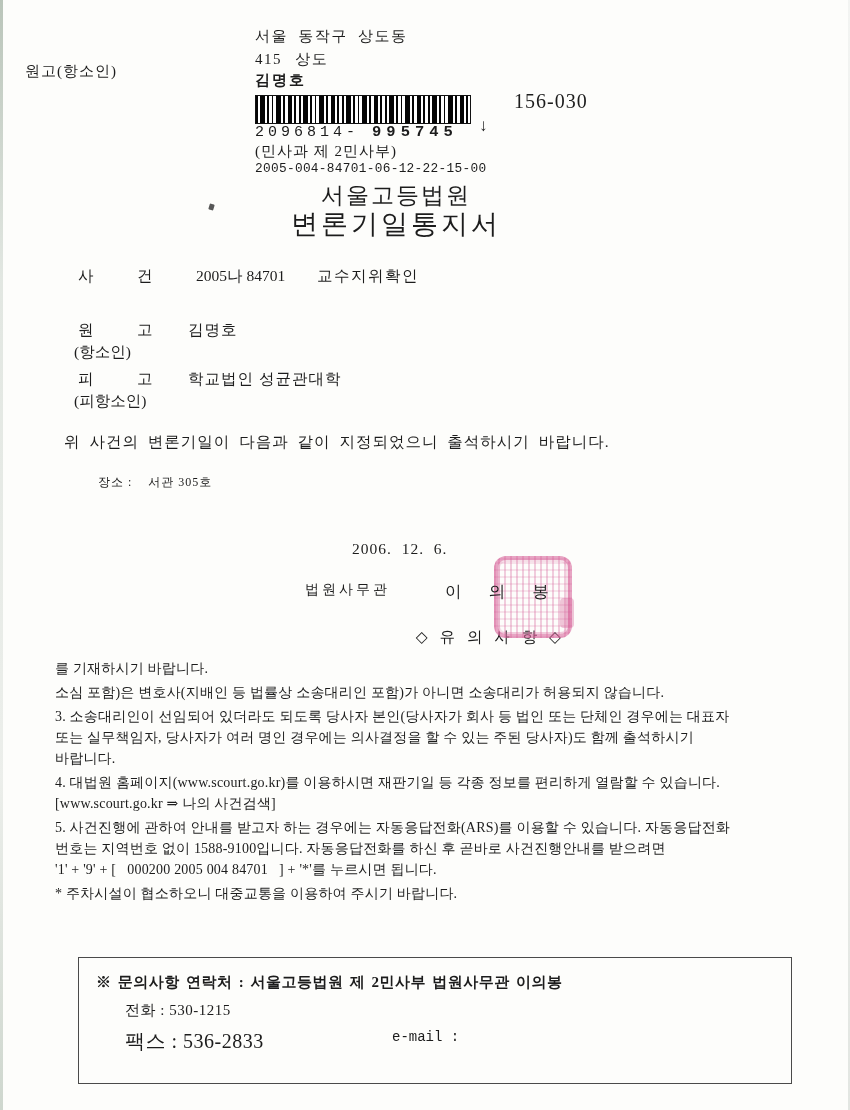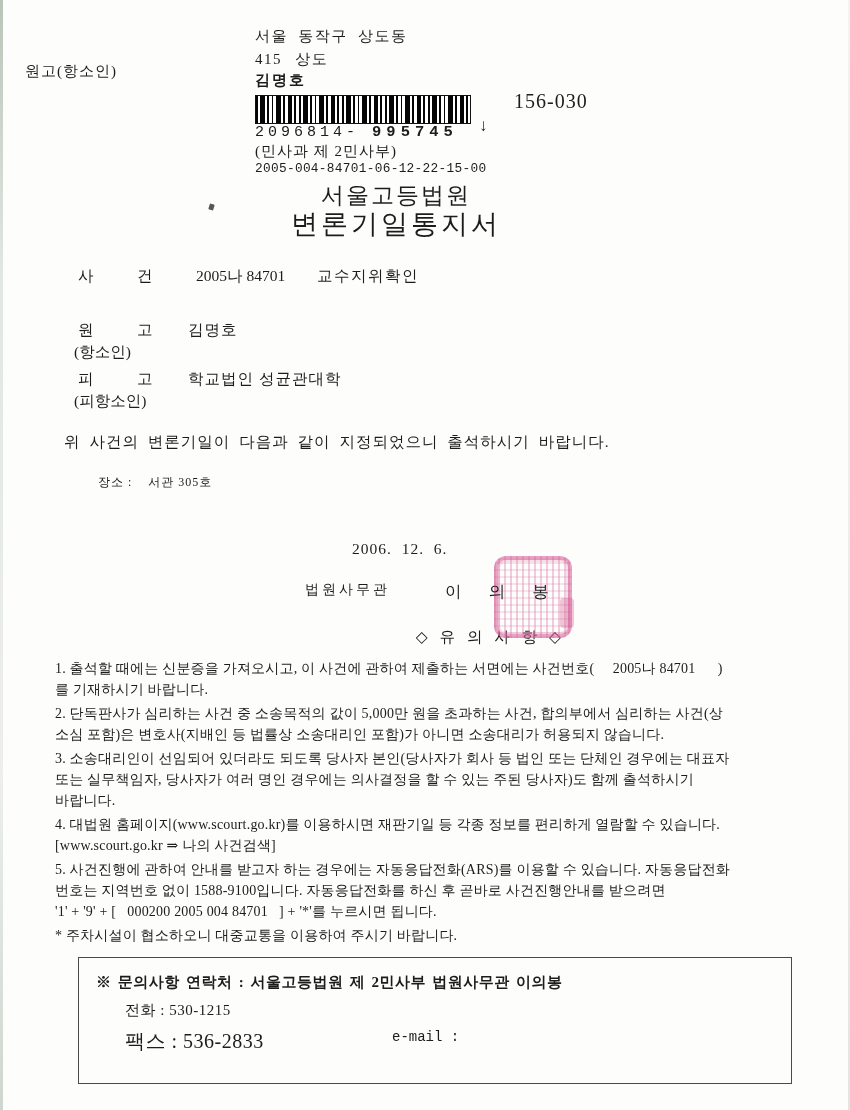--- a/index.html
+++ b/index.html
@@ -125,25 +125,23 @@
   <div class="abs notice-sentence">위 사건의 변론기일이 다음과 같이 지정되었으니 출석하시기 바랍니다.</div>
   <div class="abs place-line pre">장소 :    서관 305호</div>
   <div class="abs issue-date pre">2006.  12.  6.</div>
   <div class="abs clerk-title">법원사무관</div>
   <div class="abs clerk-name">이 의 봉</div>
   <div class="abs stamp"></div>
 
   <div class="abs notice-heading">◇ 유 의 사 항 ◇</div>
   <div class="abs notes">
     <div class="note-item">
-      <div class="note-line">1. 출석할 때에는 신분증을 가져오시고, 이 사건에 관하여 제출하는 서면에는 사건번호(     2005나 84701      )</div>
       <div class="note-line">를 기재하시기 바랍니다.</div>
     </div>
     <div class="note-item">
-      <div class="note-line">2. 단독판사가 심리하는 사건 중 소송목적의 값이 5,000만 원을 초과하는 사건, 합의부에서 심리하는 사건(상</div>
       <div class="note-line">소심 포함)은 변호사(지배인 등 법률상 소송대리인 포함)가 아니면 소송대리가 허용되지 않습니다.</div>
     </div>
     <div class="note-item">
       <div class="note-line">3. 소송대리인이 선임되어 있더라도 되도록 당사자 본인(당사자가 회사 등 법인 또는 단체인 경우에는 대표자</div>
       <div class="note-line">또는 실무책임자, 당사자가 여러 명인 경우에는 의사결정을 할 수 있는 주된 당사자)도 함께 출석하시기</div>
       <div class="note-line">바랍니다.</div>
     </div>
     <div class="note-item">
       <div class="note-line">4. 대법원 홈페이지(www.scourt.go.kr)를 이용하시면 재판기일 등 각종 정보를 편리하게 열람할 수 있습니다.</div>
       <div class="note-line">[www.scourt.go.kr ⇒ 나의 사건검색]</div>

